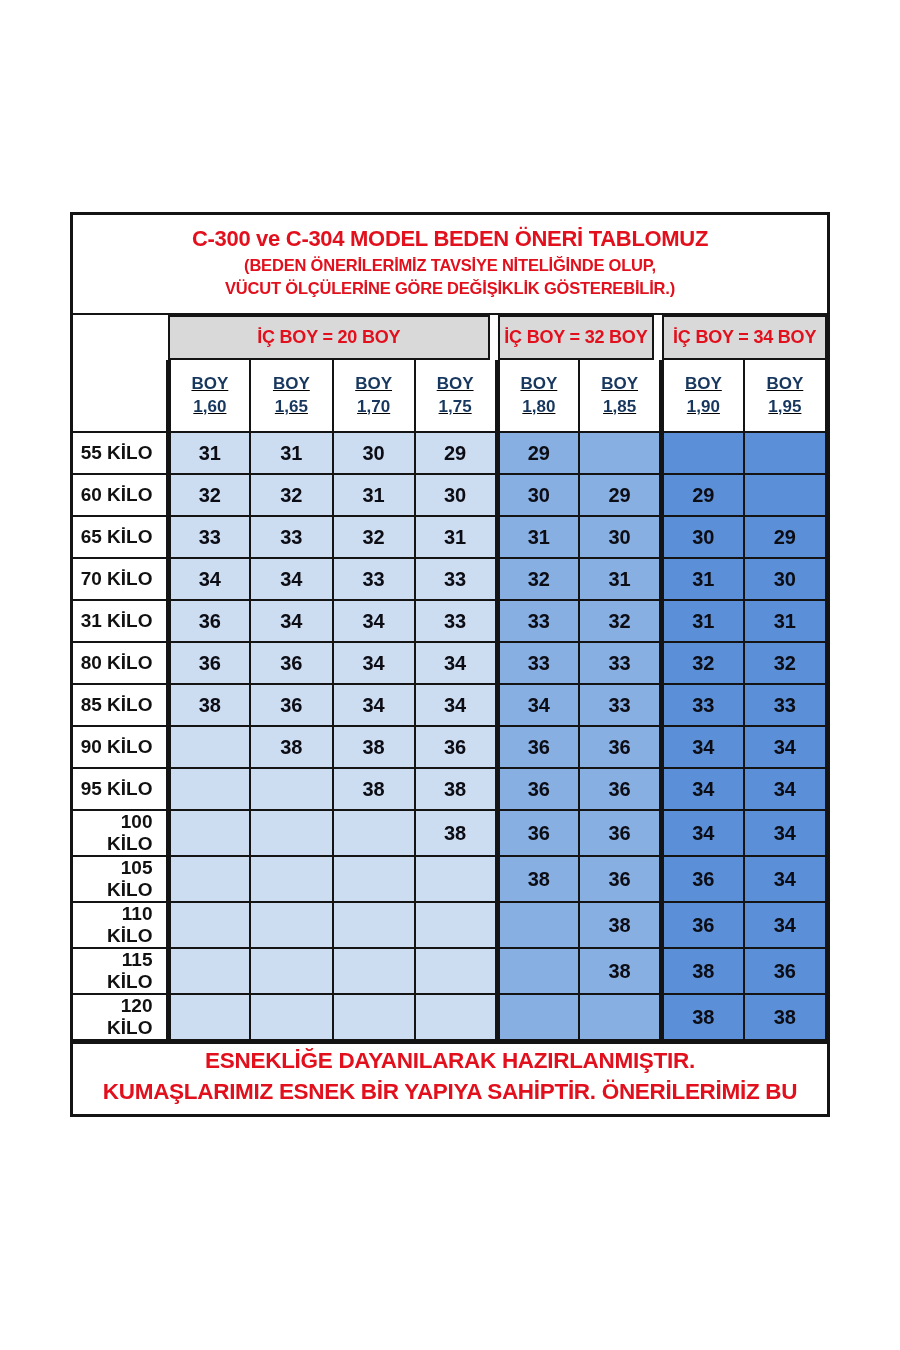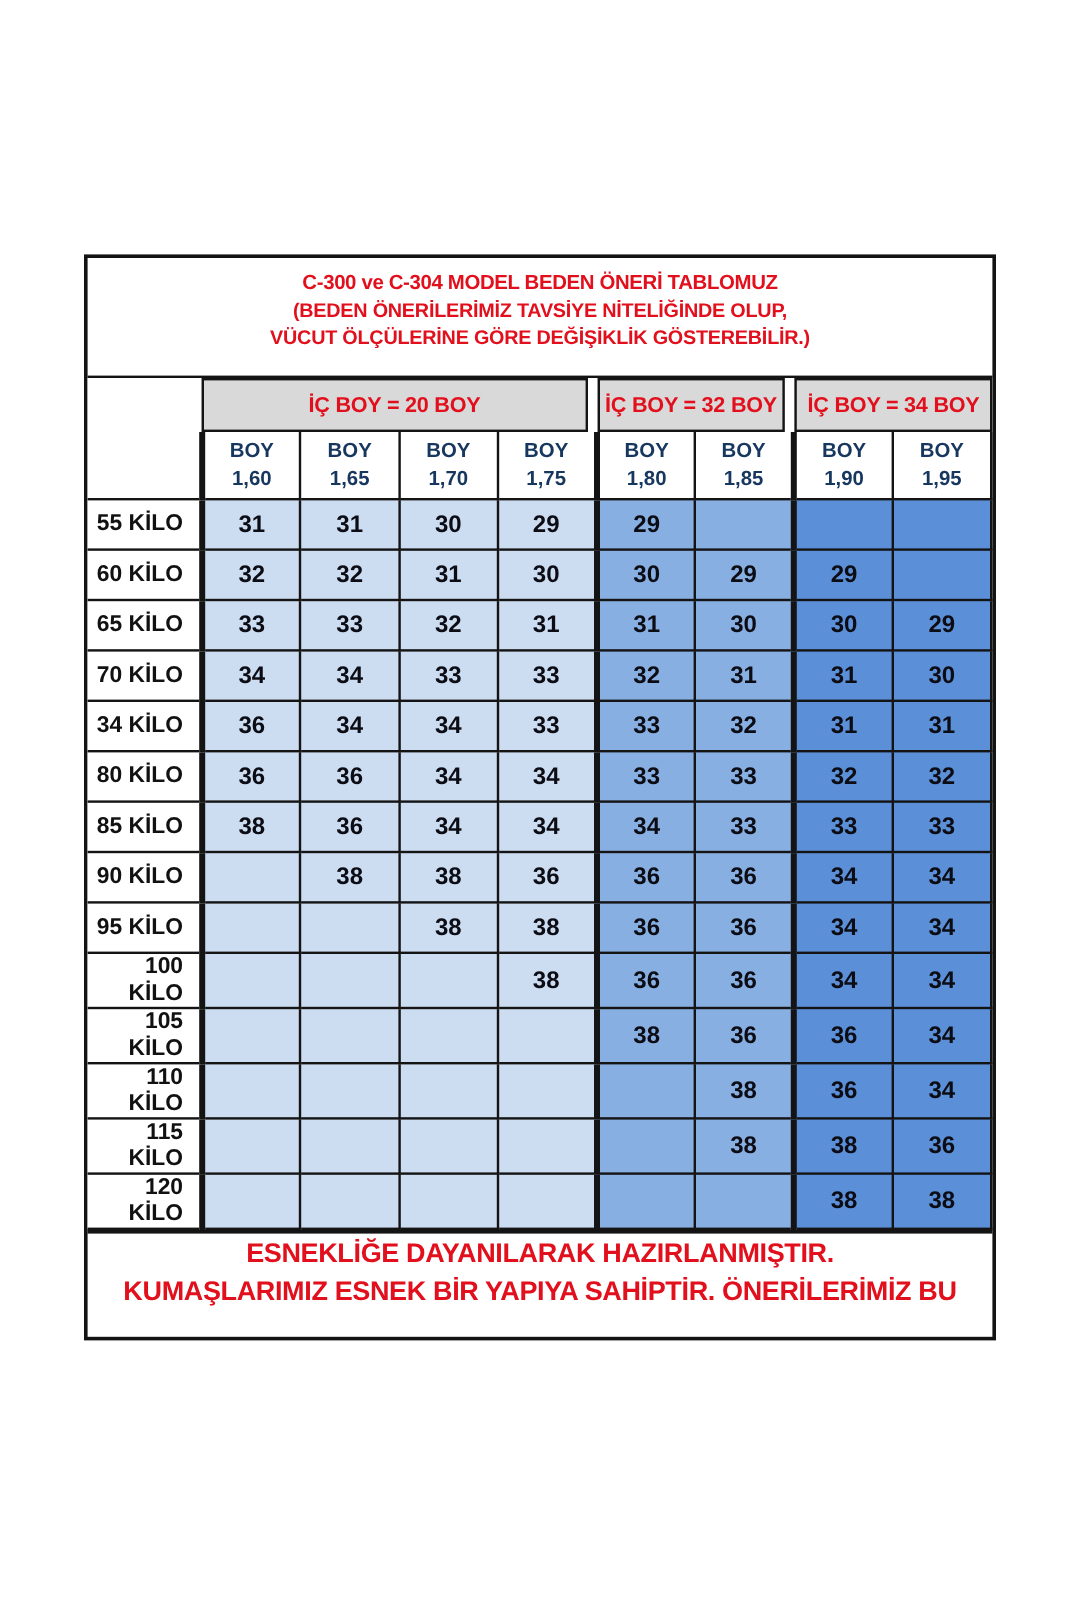--- a/index.html
+++ b/index.html
@@ -10,21 +10,21 @@
   .sheet {
     position:absolute; left:70px; top:212px; width:760px; height:905px;
     border:3px solid #141414; box-sizing:border-box; background:#ffffff;
   }
   
   .title-block {
     height:100px; box-sizing:border-box; border-bottom:2px solid #141414;
     text-align:center; padding-top:11px;
   }
   .title-main {
-    color:#e20f1c; font-weight:bold; font-size:17px; letter-spacing:-0.3px;
+    color:#e20f1c; font-weight:bold; font-size:22px; letter-spacing:-0.3px;
   }
   .title-sub {
     color:#e20f1c; font-weight:bold; font-size:16.5px; margin-top:4px; letter-spacing:-0.2px;
   }
   
   .group-row {
     display:grid; grid-template-columns:95px repeat(8, 1fr);
     height:45px; box-sizing:border-box;
   }
   .group-cell {
@@ -34,21 +34,21 @@
   }
   .g1 { grid-column:2 / 6; margin-right:8px; }
   .g2 { grid-column:6 / 8; margin-right:8px; }
   .g3 { grid-column:8 / 10; }
   .corner-blank { grid-column:1 / 2; background:#ffffff; }
   
   table.size-table {
     border-collapse:collapse; table-layout:fixed; width:100%;
   }
   col.kilo-col { width:95px; }
-  thead tr { height:56px; }
+  thead tr { height:72px;text-decoration:underline; }
   tbody tr { height:42px; }
   th.corner-cell { border:none; border-right:2px solid #141414; background:#ffffff; }
   th.boy-cell {
     background:#ffffff; color:#17375e; font-weight:bold; font-size:17px;
     line-height:1.35; border:2px solid #141414; border-top:none;
     text-align:center; padding:0;
   }
   td {
     border:2px solid #141414; text-align:center; vertical-align:middle;
     font-weight:bold; font-size:20px; color:#0c0c14; padding:0;
@@ -176,21 +176,21 @@
             <td class="c-light gs">34</td>
             <td class="c-light">34</td>
             <td class="c-light">33</td>
             <td class="c-light">33</td>
             <td class="c-medium gs">32</td>
             <td class="c-medium">31</td>
             <td class="c-dark gs">31</td>
             <td class="c-dark">30</td>
           </tr>
           <tr>
-            <td class="kilo">34 KİLO</td>
+            <td class="kilo">31 KİLO</td>
             <td class="c-light gs">36</td>
             <td class="c-light">34</td>
             <td class="c-light">34</td>
             <td class="c-light">33</td>
             <td class="c-medium gs">33</td>
             <td class="c-medium">32</td>
             <td class="c-dark gs">31</td>
             <td class="c-dark">31</td>
           </tr>
           <tr>

